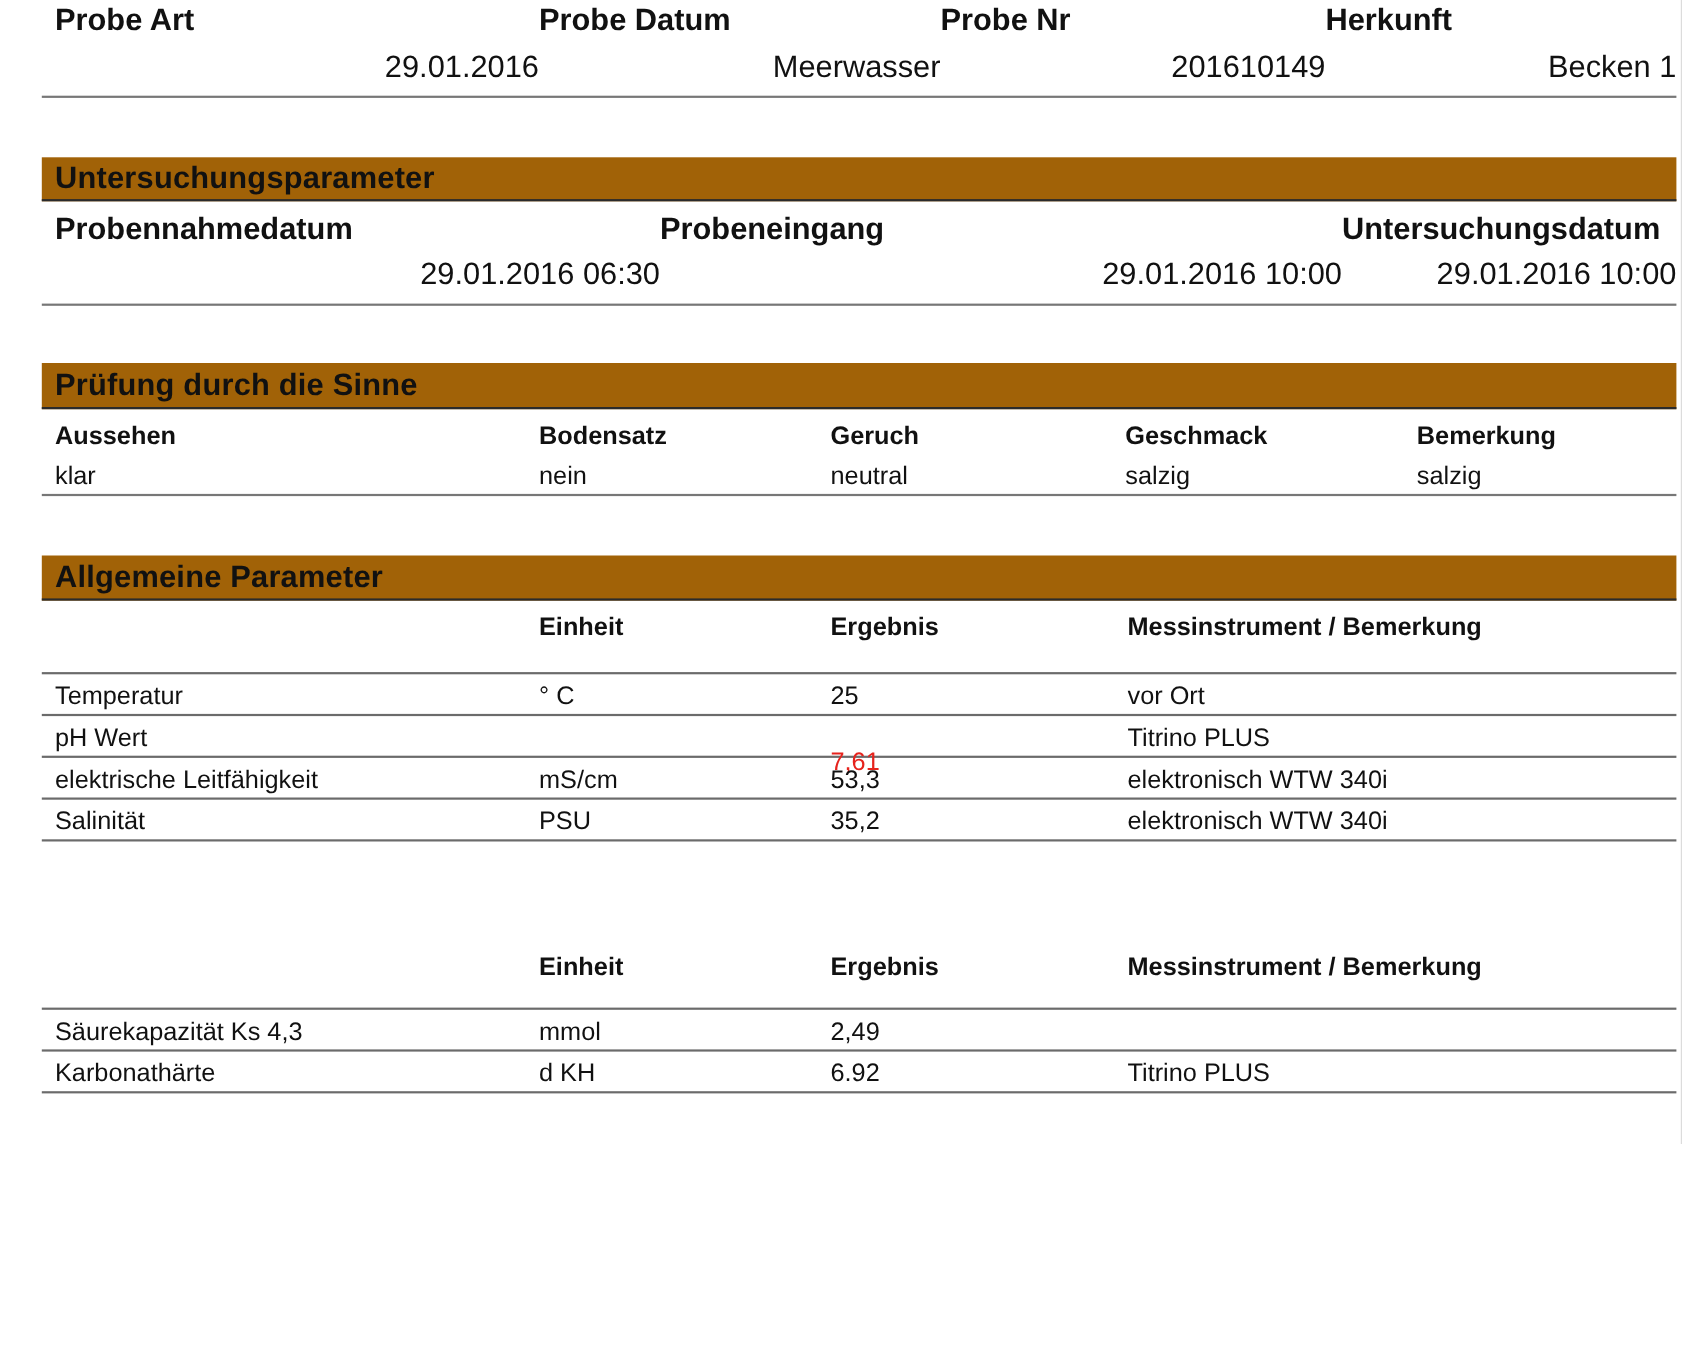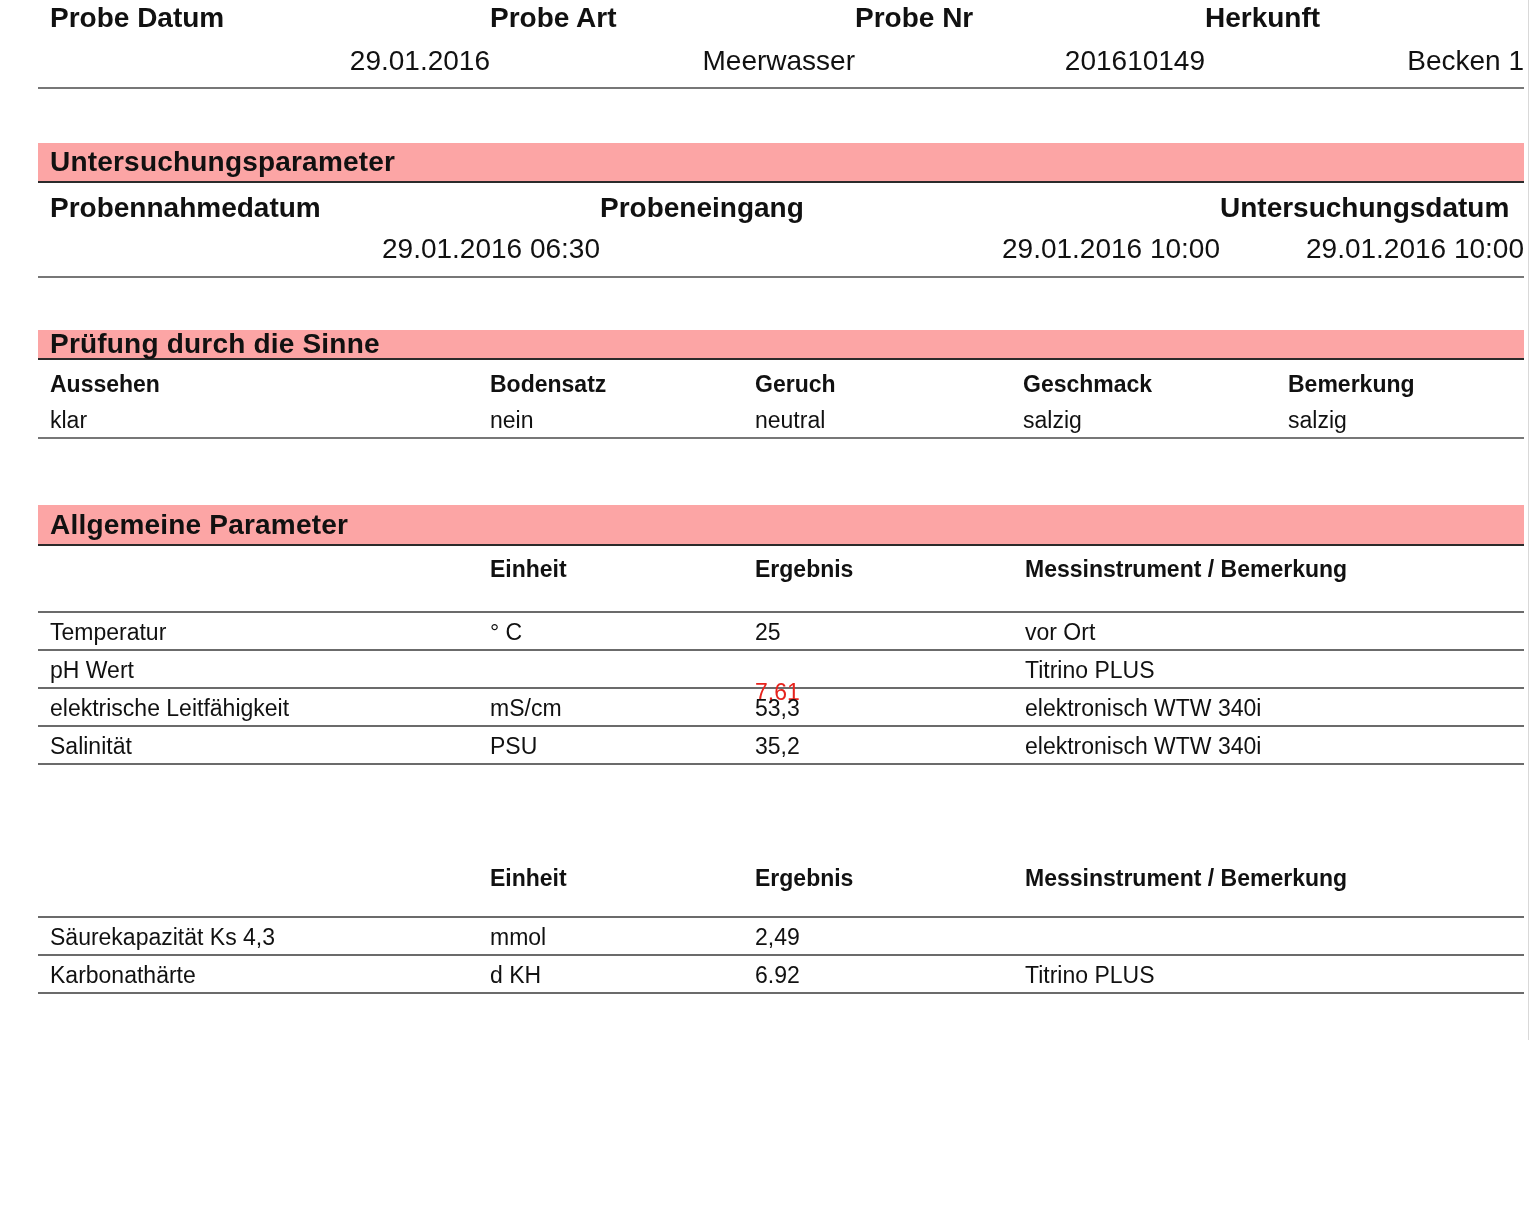--- a/index.html
+++ b/index.html
@@ -5,21 +5,21 @@
   html,body { margin:0; padding:0; background:#ffffff; }
   body {
     width:1531px; height:1228px; position:relative; overflow:hidden;
     font-family:"Liberation Sans","DejaVu Sans",sans-serif;
     color:#111111; -webkit-font-smoothing:antialiased;
   }
   .section { position:absolute; left:38px; width:1486px; box-sizing:border-box; }
 
   
   .bar {
-    background:#fca5a5; border-bottom:2px solid #2b2b2b;
+    background:#a16207; border-bottom:2px solid #2b2b2b;
     display:flex; align-items:center; padding-left:12px; box-sizing:border-box;
   }
   .bar .title { font-weight:700; font-size:28px; letter-spacing:0.2px; }
 
   
   .grid { display:grid; padding-left:12px; box-sizing:border-box; }
   .cols-top   { grid-template-columns:440px 365px 350px auto; }
   .cols-unt   { grid-template-columns:550px 620px auto; }
   .cols-sinne { grid-template-columns:440px 265px 268px 265px auto; }
   .cols-param { grid-template-columns:440px 265px 270px auto; }
@@ -43,22 +43,22 @@
     background:#d9d9d9;
   }
 </style>
 </head>
 <body>
 
 <div class="page-edge"></div>
 
 <div class="section rule-bottom-gray" style="top:0; height:89px;">
   <div class="grid cols-top" style="padding-top:1px;">
+    <div class="cell lbl-lg">Probe Art</div>
     <div class="cell lbl-lg">Probe Datum</div>
-    <div class="cell lbl-lg">Probe Art</div>
     <div class="cell lbl-lg">Probe Nr</div>
     <div class="cell lbl-lg">Herkunft</div>
   </div>
   <div class="grid cols-top" style="padding-top:9px;">
     <div class="cell val-lg">29.01.2016</div>
     <div class="cell val-lg">Meerwasser</div>
     <div class="cell val-lg">201610149</div>
     <div class="cell val-lg">Becken 1</div>
   </div>
 </div>
@@ -75,21 +75,21 @@
     </div>
     <div class="grid cols-unt" style="padding-top:7px;">
       <div class="cell val-lg">29.01.2016 06:30</div>
       <div class="cell val-lg">29.01.2016 10:00</div>
       <div class="cell val-lg">29.01.2016 10:00</div>
     </div>
   </div>
 </div>
 
 <div class="section" style="top:330px;">
-  <div class="bar" style="height:30px;">
+  <div class="bar" style="height:42px;">
     <span class="title">Prüfung durch die Sinne</span>
   </div>
   <div class="rule-bottom-gray" style="height:77px;">
     <div class="grid cols-sinne" style="padding-top:10px;">
       <div class="cell lbl-sm">Aussehen</div>
       <div class="cell lbl-sm">Bodensatz</div>
       <div class="cell lbl-sm">Geruch</div>
       <div class="cell lbl-sm">Geschmack</div>
       <div class="cell lbl-sm">Bemerkung</div>
     </div>

